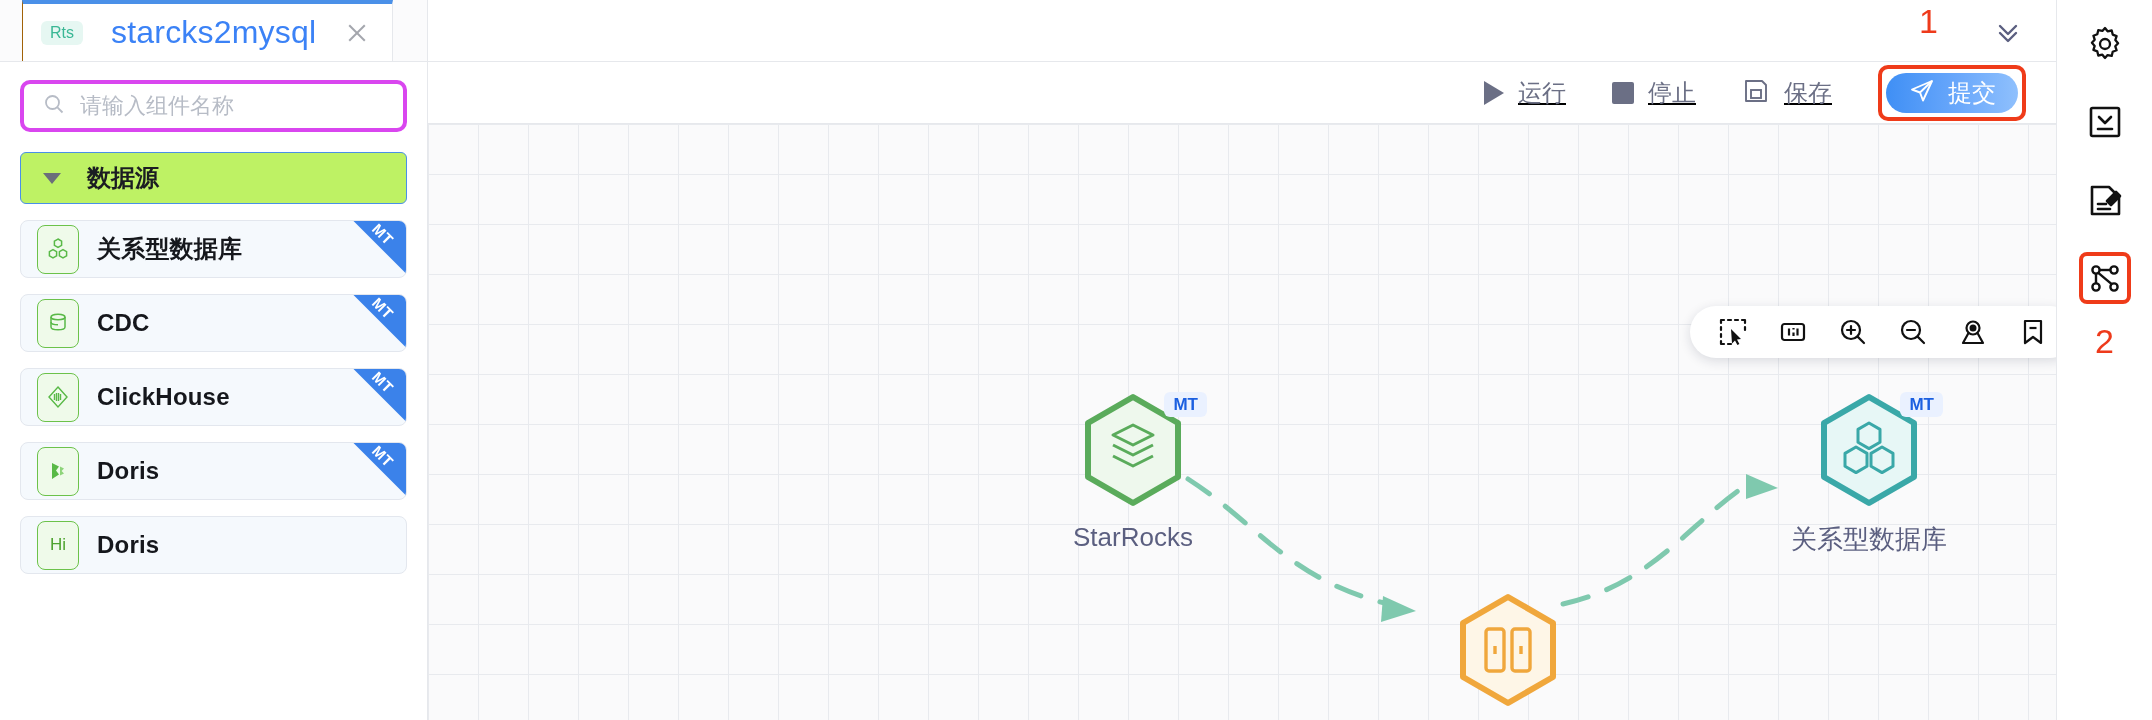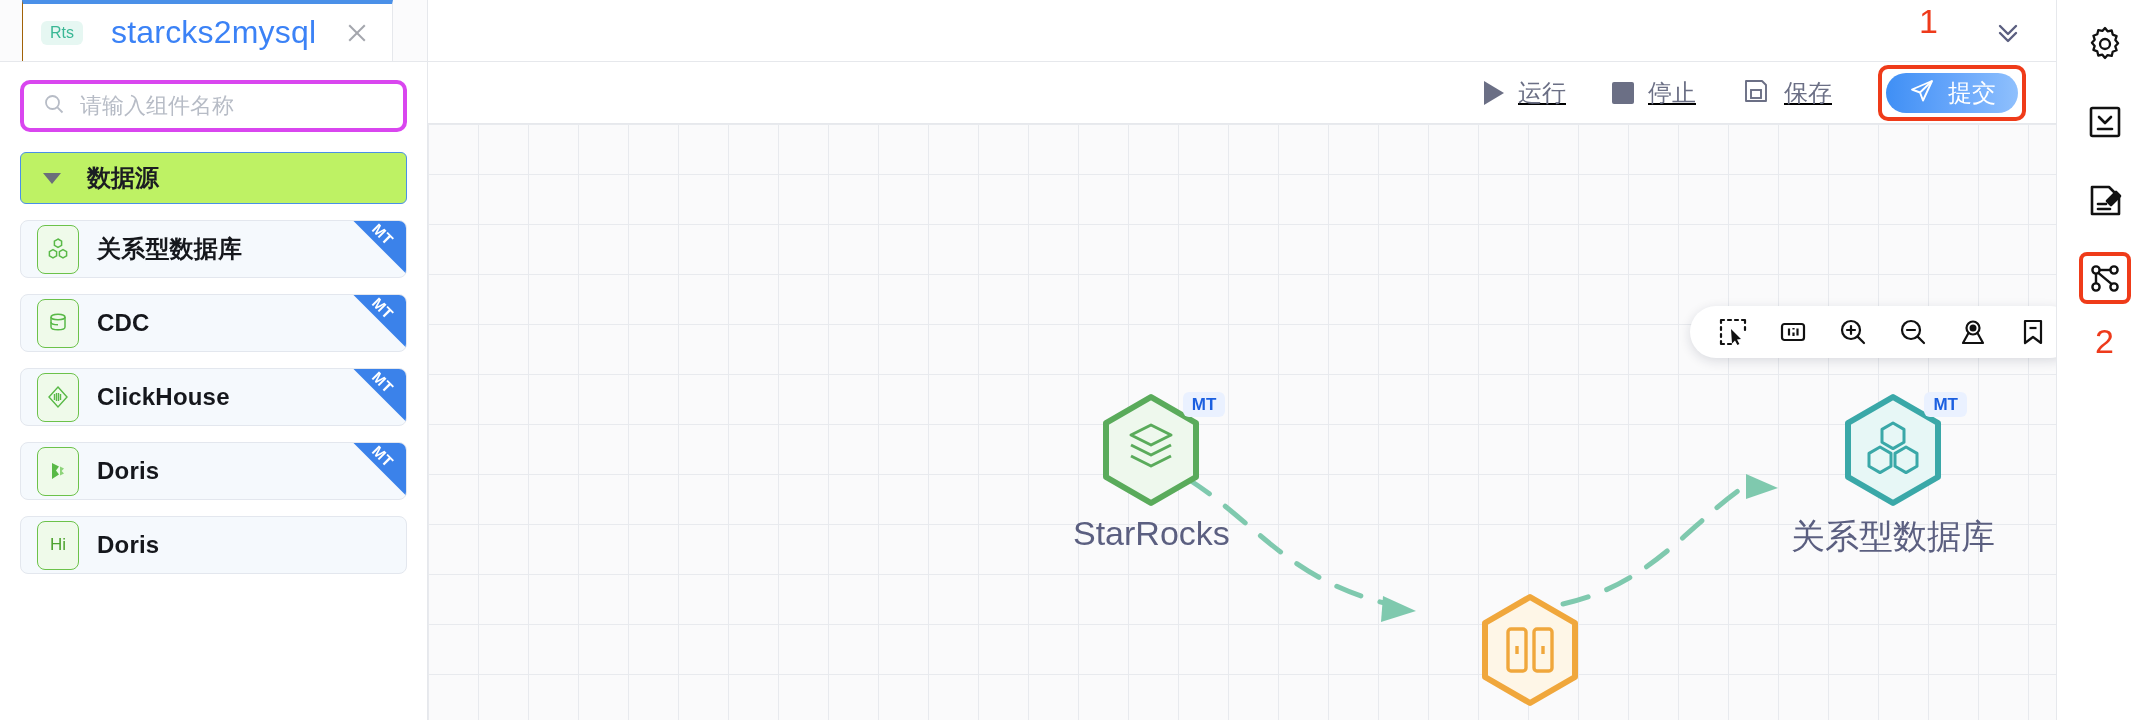--- a/index.html
+++ b/index.html
@@ -158,21 +158,21 @@
             justify-content: center; cursor: pointer; }
 
   .node { position: absolute; z-index: 4; display: flex; flex-direction: column;
           align-items: center; cursor: pointer; }
   .hex { position: relative; width: 104px; height: 116px; }
   .node-badge {
     position: absolute; right: -22px; top: 0px;
     background: #eaf1ff; color: #1b5fe0; font-size: 17px; font-weight: 700;
     border-radius: 6px; padding: 4px 9px; line-height: 1; z-index: 3;
   }
-  .node-label { margin-top: 6px; font-size: 34px; color: #5b5f80; white-space: nowrap; }
+  .node-label { margin-top: 14px; font-size: 26px; color: #5b5f80; white-space: nowrap; }
 
   
   .rail {
     width: 96px; flex: 0 0 96px; height: 720px; background: #fff;
     border-left: 1px solid #e6e8ec;
     display: flex; flex-direction: column; align-items: center;
     padding-top: 18px; gap: 26px; position: relative;
   }
   .rail-btn { width: 52px; height: 52px; display: flex; align-items: center;
               justify-content: center; cursor: pointer; border-radius: 8px; }

